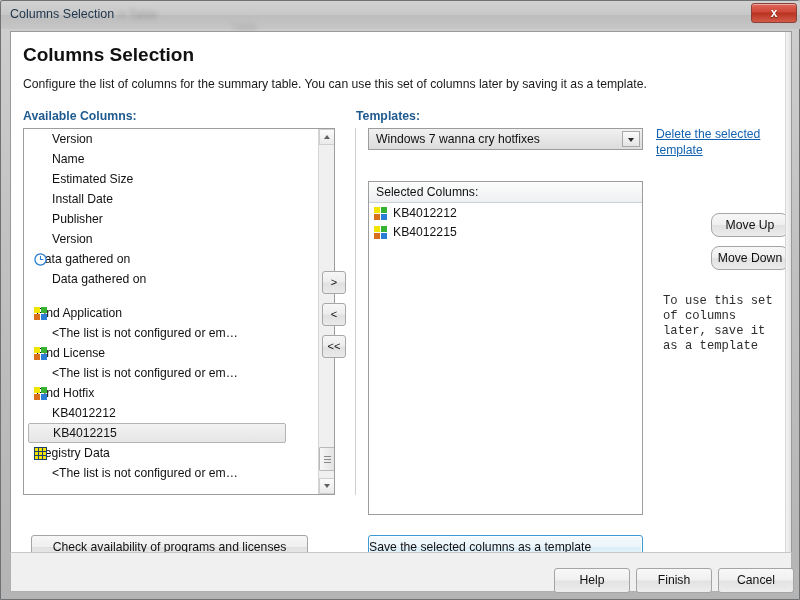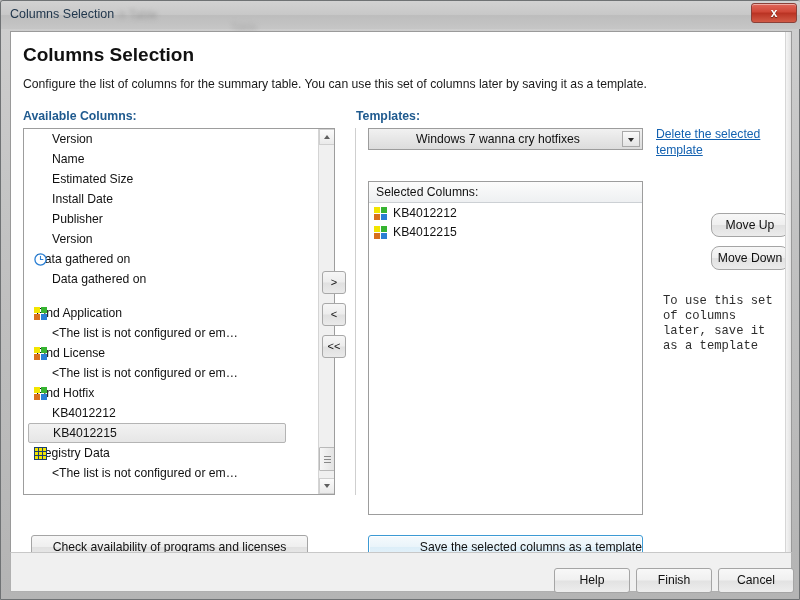--- a/index.html
+++ b/index.html
@@ -257,21 +257,20 @@
     background: linear-gradient(to bottom, #f1f1f1, #dcdcdc);
     border: 1px solid #9c9c9c;
     cursor: pointer;
   }
   #template-combo-value {
     position: absolute;
     left: 7px; top: 3px;
     font-size: 12.2px;
     color: #111;
     white-space: nowrap;
-    margin-left: 40px;
   }
   #template-combo-arrow {
     position: absolute;
     right: 2px; top: 2px;
     width: 18px; height: 16px;
     box-sizing: border-box;
     background: linear-gradient(to bottom, #fafafa, #e4e4e4);
     border: 1px solid #a9a9a9;
     cursor: pointer;
   }
@@ -391,21 +390,21 @@
     position: absolute;
     left: 357px; top: 503px;
     width: 275px; height: 24px;
     box-sizing: border-box;
     background: linear-gradient(to bottom, #f5fafd 0%, #eaf4fa 48%, #dceef8 52%, #e8f4fb 100%);
     border: 1px solid #3c9ad4;
     border-radius: 3px;
     box-shadow: inset 0 0 0 1px #ffffff;
     font-size: 12.2px;
     color: #111;
-    text-align: right;
+    text-align: left;
     line-height: 22px;
     cursor: pointer;
   }
 
   
   #footer {
     position: absolute;
     left: 9px; top: 551px;
     width: 782px; height: 40px;
     box-sizing: border-box;

